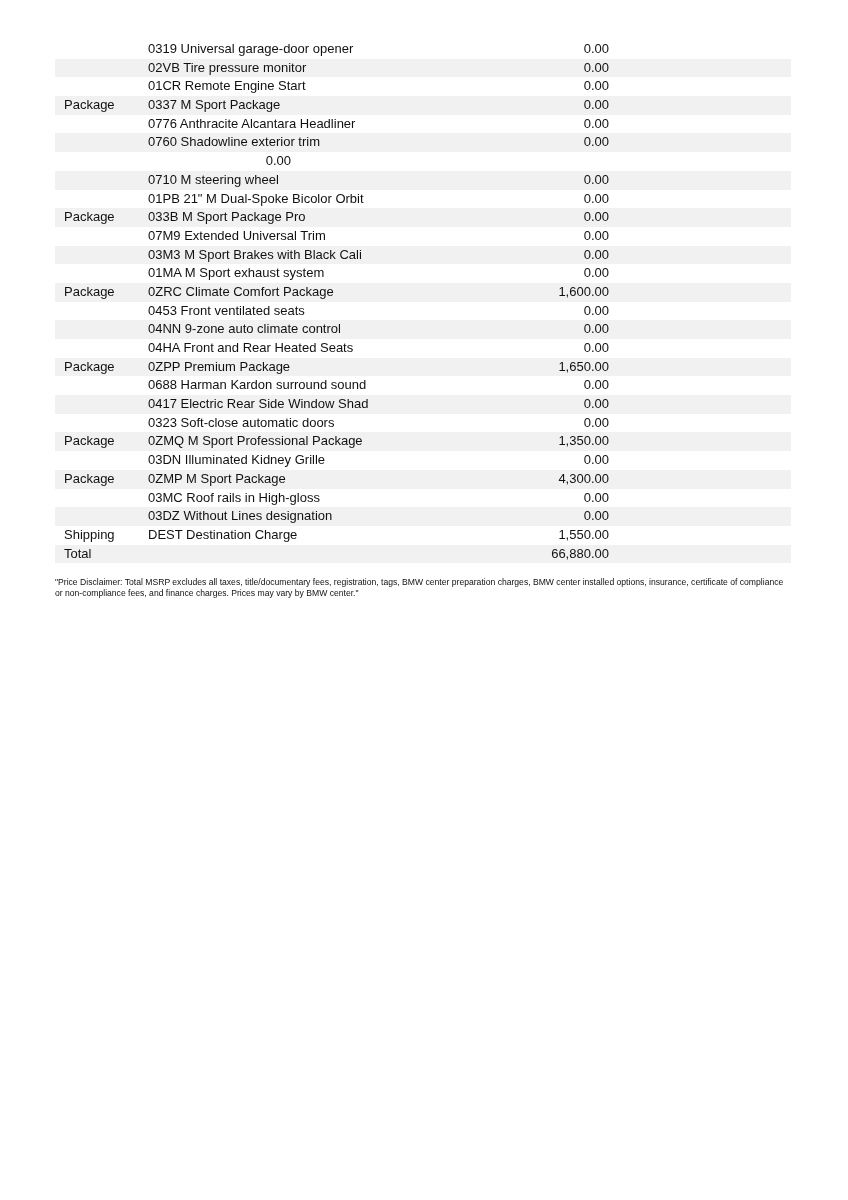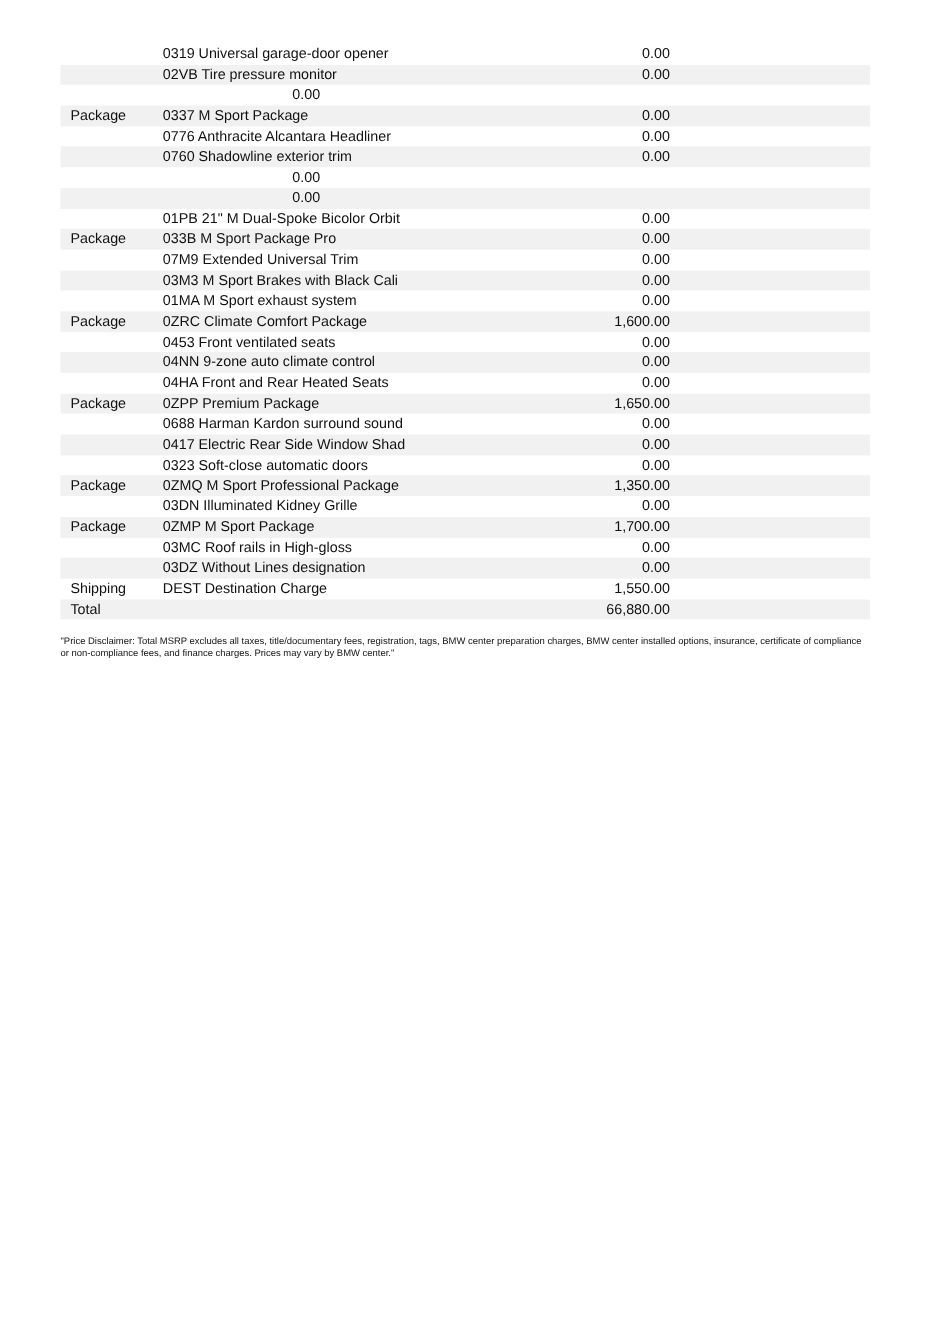--- a/index.html
+++ b/index.html
@@ -71,20 +71,21 @@
 
   <div class="row">
     <div class="cell cat"></div>
     <div class="cell item">02VB Tire pressure monitor</div>
     <div class="cell price">0.00</div>
     <div class="cell spacer"></div>
   </div>
 
   <div class="row">
     <div class="cell cat"></div>
+    <div class="cell item">01CR Remote Engine Start</div>
     <div class="cell price">0.00</div>
     <div class="cell spacer"></div>
   </div>
 
   <div class="row">
     <div class="cell cat">Package</div>
     <div class="cell item">0337 M Sport Package</div>
     <div class="cell price">0.00</div>
     <div class="cell spacer"></div>
   </div>
@@ -104,20 +105,21 @@
   </div>
 
   <div class="row">
     <div class="cell cat"></div>
     <div class="cell price">0.00</div>
     <div class="cell spacer"></div>
   </div>
 
   <div class="row">
     <div class="cell cat"></div>
+    <div class="cell item">0710 M steering wheel</div>
     <div class="cell price">0.00</div>
     <div class="cell spacer"></div>
   </div>
 
   <div class="row">
     <div class="cell cat"></div>
     <div class="cell item">01PB 21" M Dual-Spoke Bicolor Orbit</div>
     <div class="cell price">0.00</div>
     <div class="cell spacer"></div>
   </div>
@@ -216,21 +218,21 @@
   <div class="row">
     <div class="cell cat"></div>
     <div class="cell item">03DN Illuminated Kidney Grille</div>
     <div class="cell price">0.00</div>
     <div class="cell spacer"></div>
   </div>
 
   <div class="row">
     <div class="cell cat">Package</div>
     <div class="cell item">0ZMP M Sport Package</div>
-    <div class="cell price">1,700.00</div>
+    <div class="cell price">4,300.00</div>
     <div class="cell spacer"></div>
   </div>
 
   <div class="row">
     <div class="cell cat"></div>
     <div class="cell item">03MC Roof rails in High-gloss</div>
     <div class="cell price">0.00</div>
     <div class="cell spacer"></div>
   </div>
 

